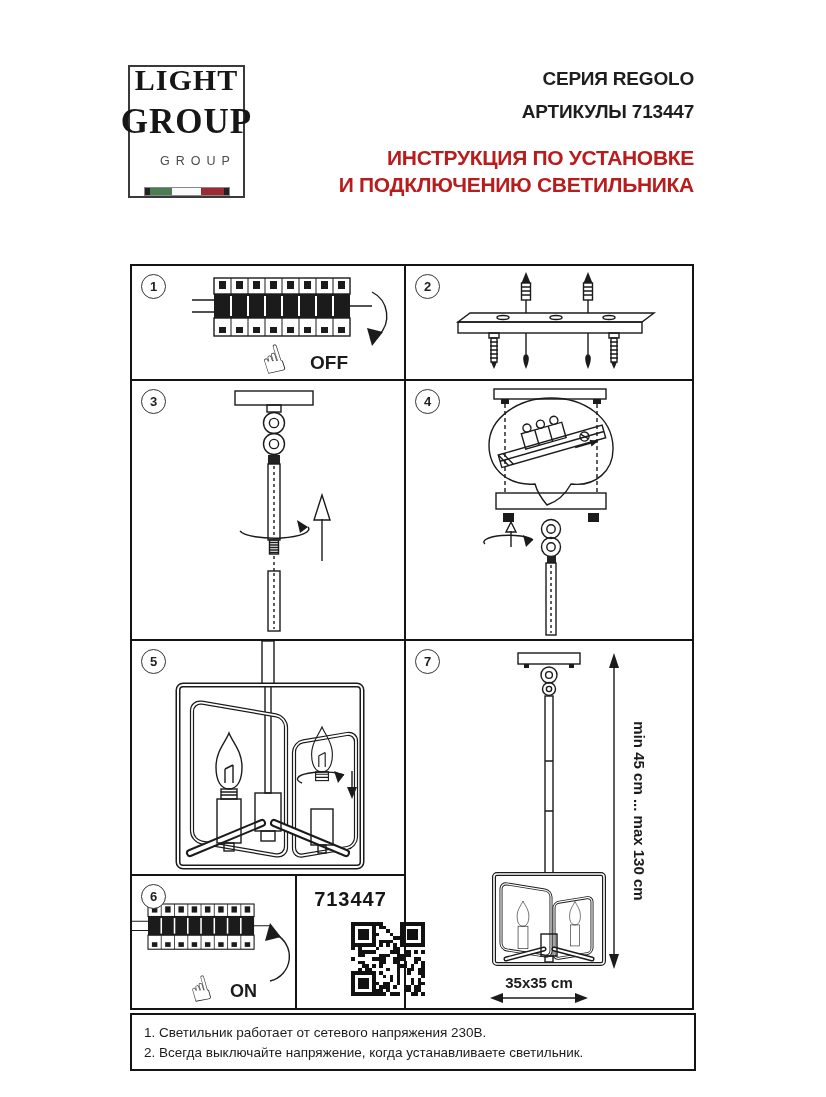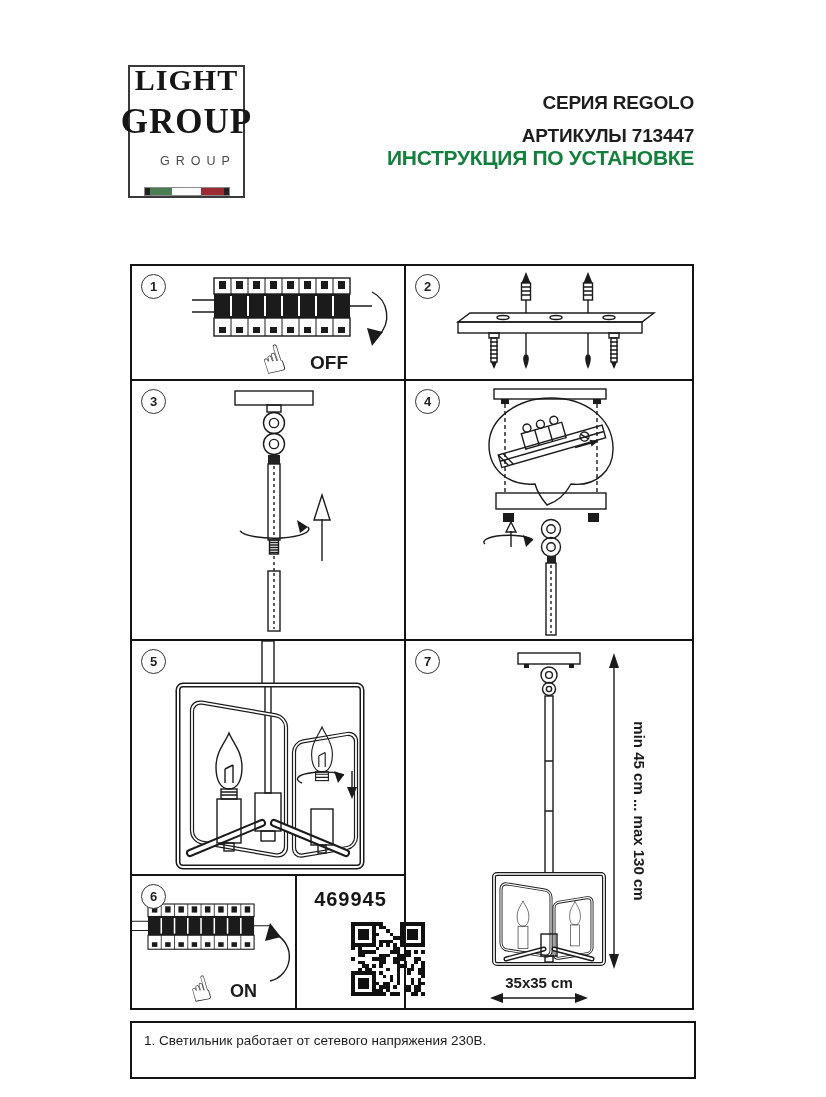--- a/index.html
+++ b/index.html
@@ -14,42 +14,42 @@
   .logo-w2{font-family:"Liberation Serif",serif;font-weight:bold;font-size:35px;line-height:31px;letter-spacing:1px;color:#161616;}
   .logo-w3{font-size:12.5px;letter-spacing:6px;text-indent:3px;color:#4a4a4a;margin-top:3px;margin-left:20px;}
   .flag{display:flex;width:86px;height:9px;border:1px solid #8a8a8a;margin-top:6px;box-sizing:border-box;}
   .flag span{display:block;height:100%;}
   .flag .cap{width:5px;background:#222;}
   .flag .g{flex:1;background:var(--flag-green,#4a7d52);}
   .flag .w{flex:1.3;background:#fbfbfb;}
   .flag .r{flex:1;background:var(--flag-red,#9c2b33);}
 
   
-  .hdr-top{right:132px;top:62px;text-align:right;font-weight:bold;font-size:19px;line-height:33px;letter-spacing:-0.2px;color:#1e1e1e;margin-top:24px;}
-  .hdr-title{right:132px;top:144px;text-align:right;font-weight:bold;font-size:21px;line-height:27px;letter-spacing:-0.3px;color:#15803d;}
+  .hdr-top{right:132px;top:62px;text-align:right;font-weight:bold;font-size:19px;line-height:33px;letter-spacing:-0.2px;color:#1e1e1e;}
+  .hdr-title{right:132px;top:144px;text-align:right;font-weight:bold;font-size:21px;line-height:27px;letter-spacing:-0.3px;color:#b91c1c;}
 
   
   .grid{left:130px;top:264px;width:564px;height:746px;border:2px solid #141414;box-sizing:border-box;}
   .cell{position:absolute;box-sizing:border-box;background:#fff;}
   .bR{border-right:2px solid #141414;}
   .bB{border-bottom:2px solid #141414;}
   .stepnum{position:absolute;left:9px;top:8px;width:23px;height:23px;border:1.6px solid #333;border-radius:50%;
            display:flex;align-items:center;justify-content:center;font-size:13px;font-weight:bold;color:#222;background:#fff;z-index:2;}
   .cell svg{position:absolute;left:0;top:0;}
   svg text{font-family:"Liberation Sans",sans-serif;fill:#1b1b1b;}
   .glyph{font-family:"DejaVu Sans",sans-serif;}
   .ink{stroke:#1b1b1b;fill:none;stroke-width:1.4;}
 
   
   .qr-article{position:absolute;left:0;top:12px;width:100%;text-align:center;font-weight:bold;font-size:20px;letter-spacing:1px;color:#161616;}
   .qr-wrap{position:absolute;left:50%;top:46px;transform:translateX(-50%);}
 
   
   .notes{left:130px;top:1013px;width:566px;height:58px;border:2px solid #141414;box-sizing:border-box;
-         padding:8px 12px;font-size:13.5px;line-height:20px;color:#1b1b1b;background:#fff;margin-top:8px;}
+         padding:8px 12px;font-size:13.5px;line-height:20px;color:#1b1b1b;background:#fff;}
 </style>
 </head>
 <body>
 
 <div class="page">
 
   <div class="abs logo-box">
     <div class="logo-w1">LIGHT</div>
     <div class="logo-w2">GROUP</div>
     <div class="logo-w3">GROUP</div>
@@ -61,20 +61,21 @@
         <span class="cap"></span>
     </div>
   </div>
 
   <div class="abs hdr-top">
     <div>СЕРИЯ REGOLO</div>
     <div>АРТИКУЛЫ 713447</div>
   </div>
   <div class="abs hdr-title">
     <div>ИНСТРУКЦИЯ ПО УСТАНОВКЕ</div>
+    <div>И ПОДКЛЮЧЕНИЮ СВЕТИЛЬНИКА</div>
   </div>
 
   <div class="abs grid">
 
     <div class="cell bR bB" style="left:0;top:0;width:274px;height:115px;">
       <div class="stepnum">1</div>
       <svg width="274" height="113" viewBox="0 0 274 113">
         <g class="breaker-gen" transform="translate(82,12)">
             <path d="M-22 22 H0 M-22 34 H0 M136 28 H158" stroke="#1b1b1b" stroke-width="1.3" fill="none"></path>
             <rect x="0" y="0" width="136" height="16" fill="#fff" stroke="#1b1b1b" stroke-width="1.4"></rect>
@@ -387,21 +388,21 @@
         <text class="glyph" x="58" y="124" font-size="34" transform="rotate(-16 72 112)">☝</text>
         <text x="98" y="121" font-size="18" font-weight="bold">ON</text>
         <g>
           <path class="ink" d="M 138 105 A 25 25 0 0 0 143 58"></path>
           <polygon points="138,47 133,65 149,61" fill="#1b1b1b"></polygon>
         </g>
       </svg>
     </div>
 
     <div class="cell bR" style="left:165px;top:610px;width:109px;height:132px;">
-      <div class="qr-article">469945</div>
+      <div class="qr-article">713447</div>
       <div class="qr-wrap">
         <svg id="qr-svg" width="74" height="74" viewBox="0 0 21 21" shape-rendering="crispEdges">
             <rect x="0" y="0" width="1" height="1" fill="#111"></rect>
             <rect x="1" y="0" width="1" height="1" fill="#111"></rect>
             <rect x="2" y="0" width="1" height="1" fill="#111"></rect>
             <rect x="3" y="0" width="1" height="1" fill="#111"></rect>
             <rect x="4" y="0" width="1" height="1" fill="#111"></rect>
             <rect x="5" y="0" width="1" height="1" fill="#111"></rect>
             <rect x="6" y="0" width="1" height="1" fill="#111"></rect>
             <rect x="7" y="0" width="1" height="1" fill="#111"></rect>
@@ -620,15 +621,16 @@
             <rect x="18" y="20" width="1" height="1" fill="#111"></rect>
             <rect x="20" y="20" width="1" height="1" fill="#111"></rect>
           </svg>
       </div>
     </div>
 
   </div>
 
   <div class="abs notes">
     <div>1. Светильник работает от сетевого напряжения 230В.</div>
+    <div>2. Всегда выключайте напряжение, когда устанавливаете светильник.</div>
   </div>
 
 </div>
 
 </body></html>

